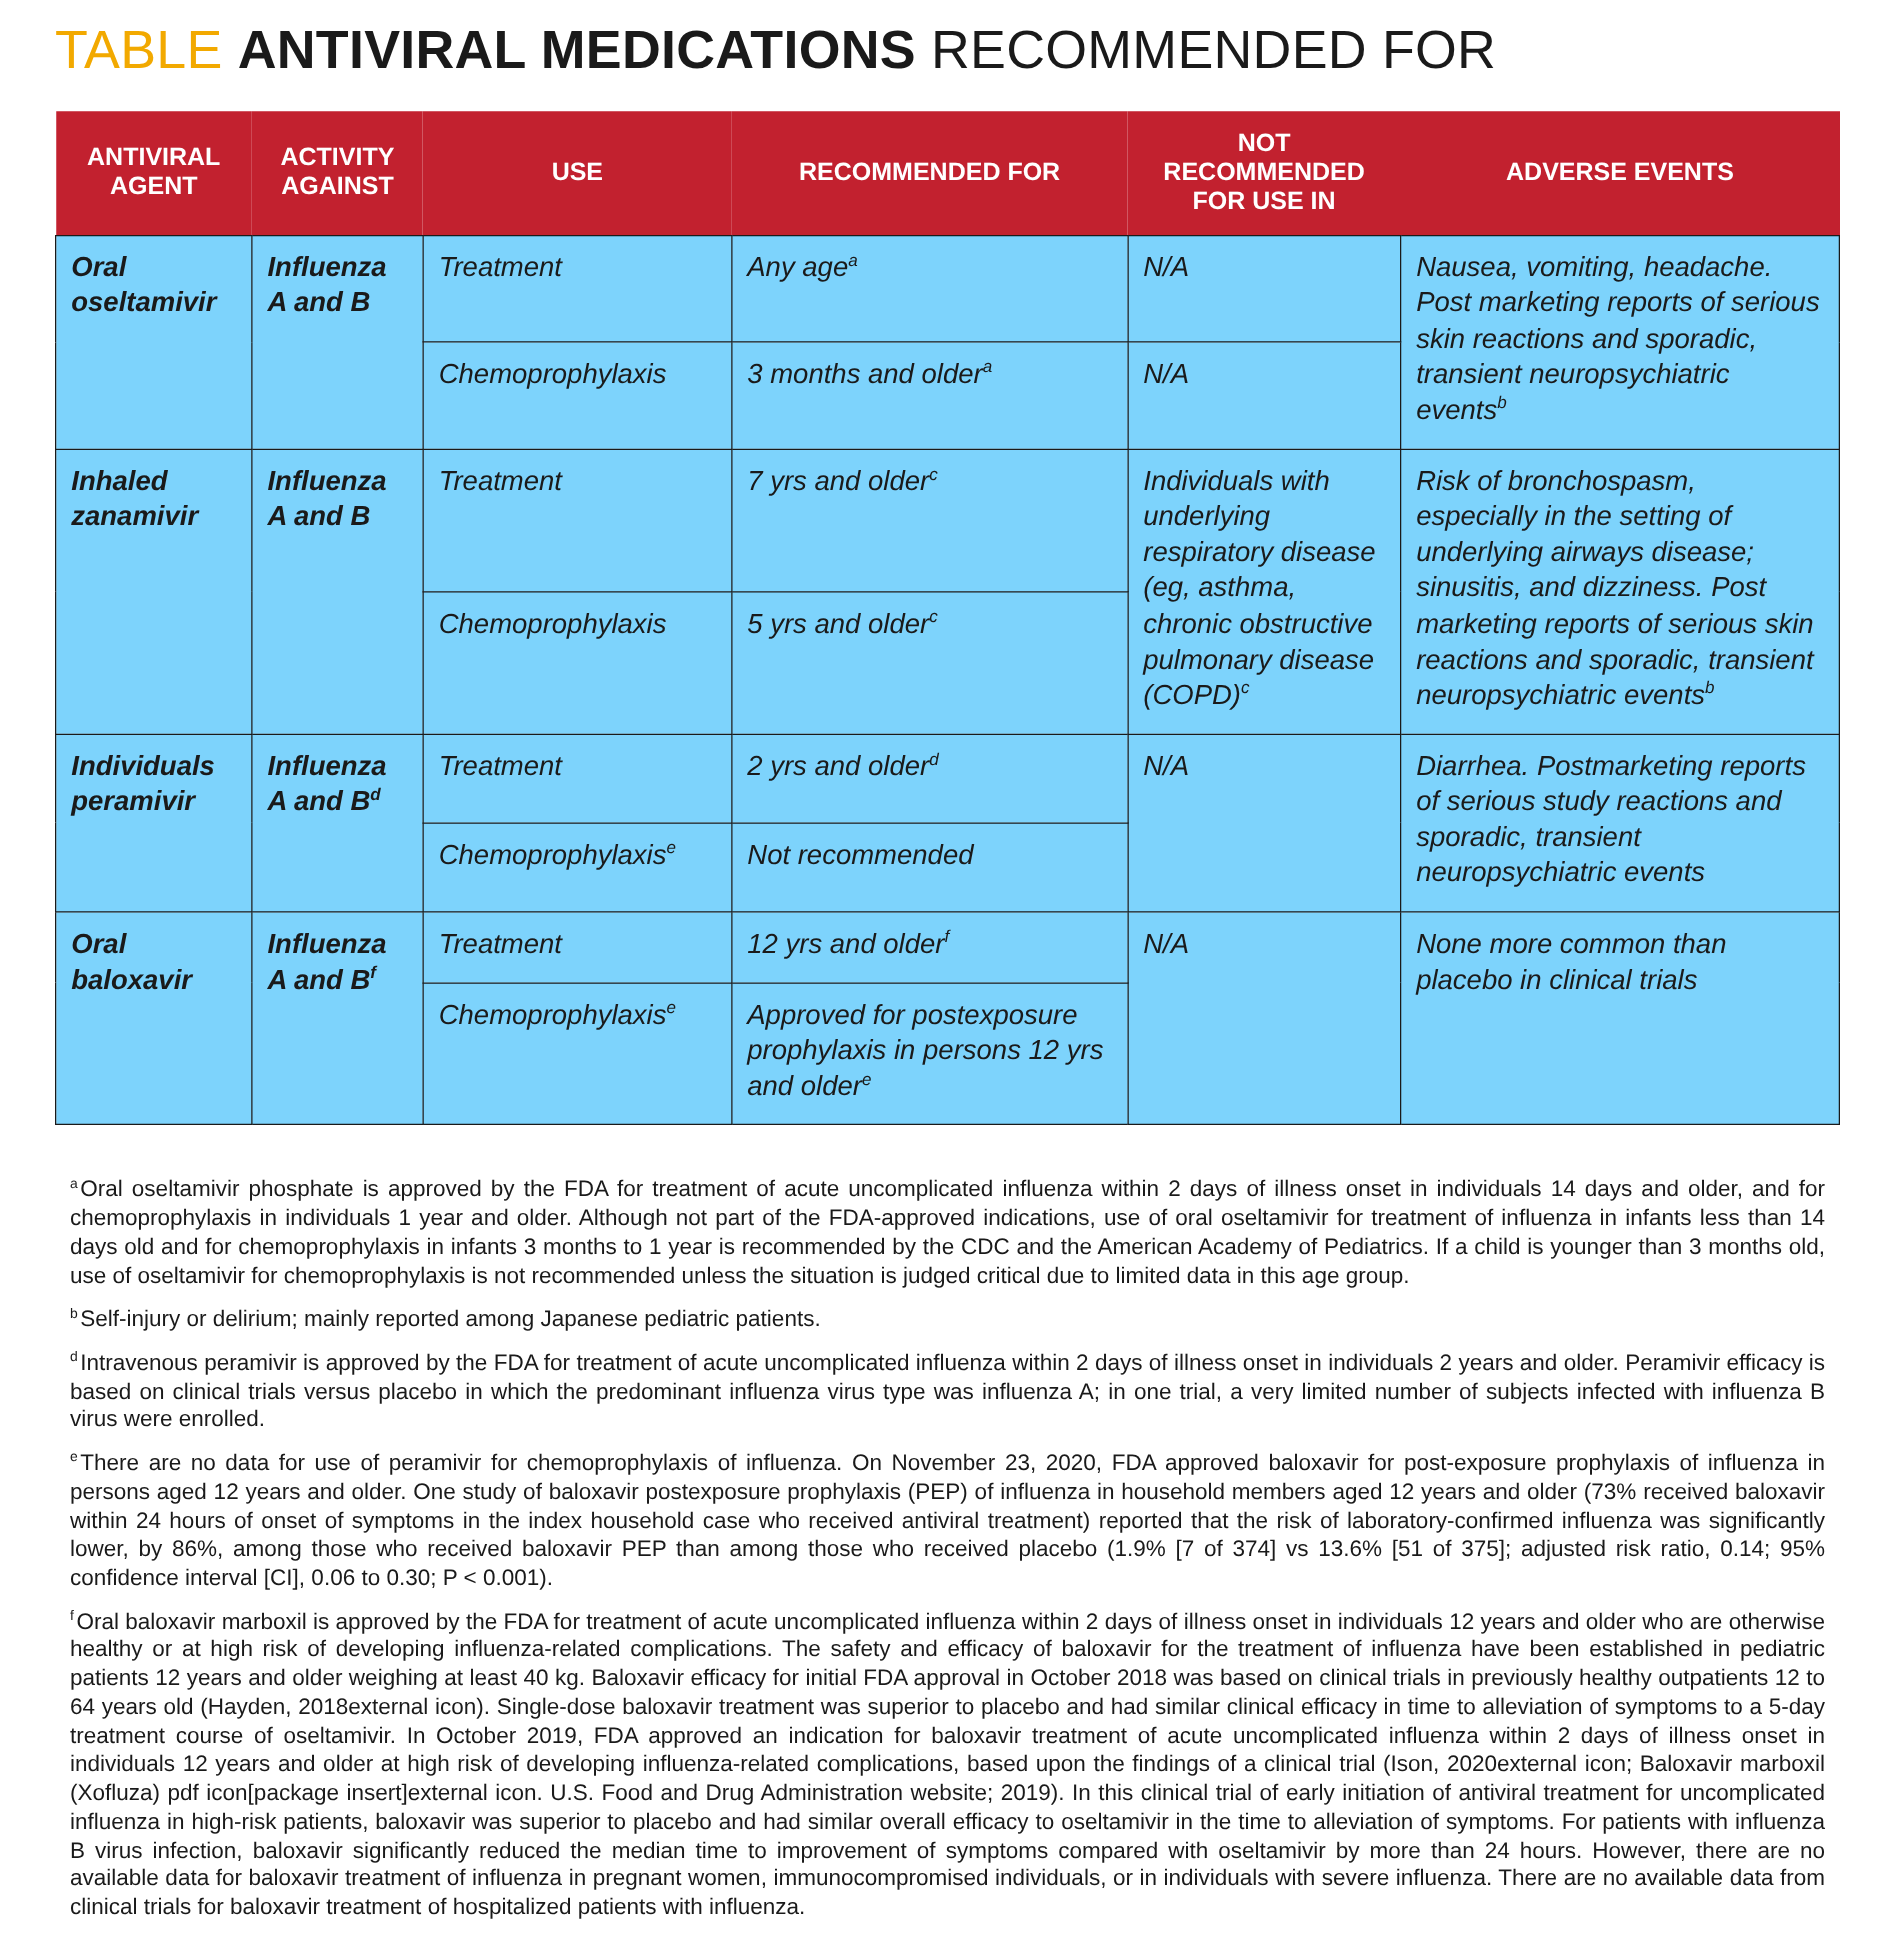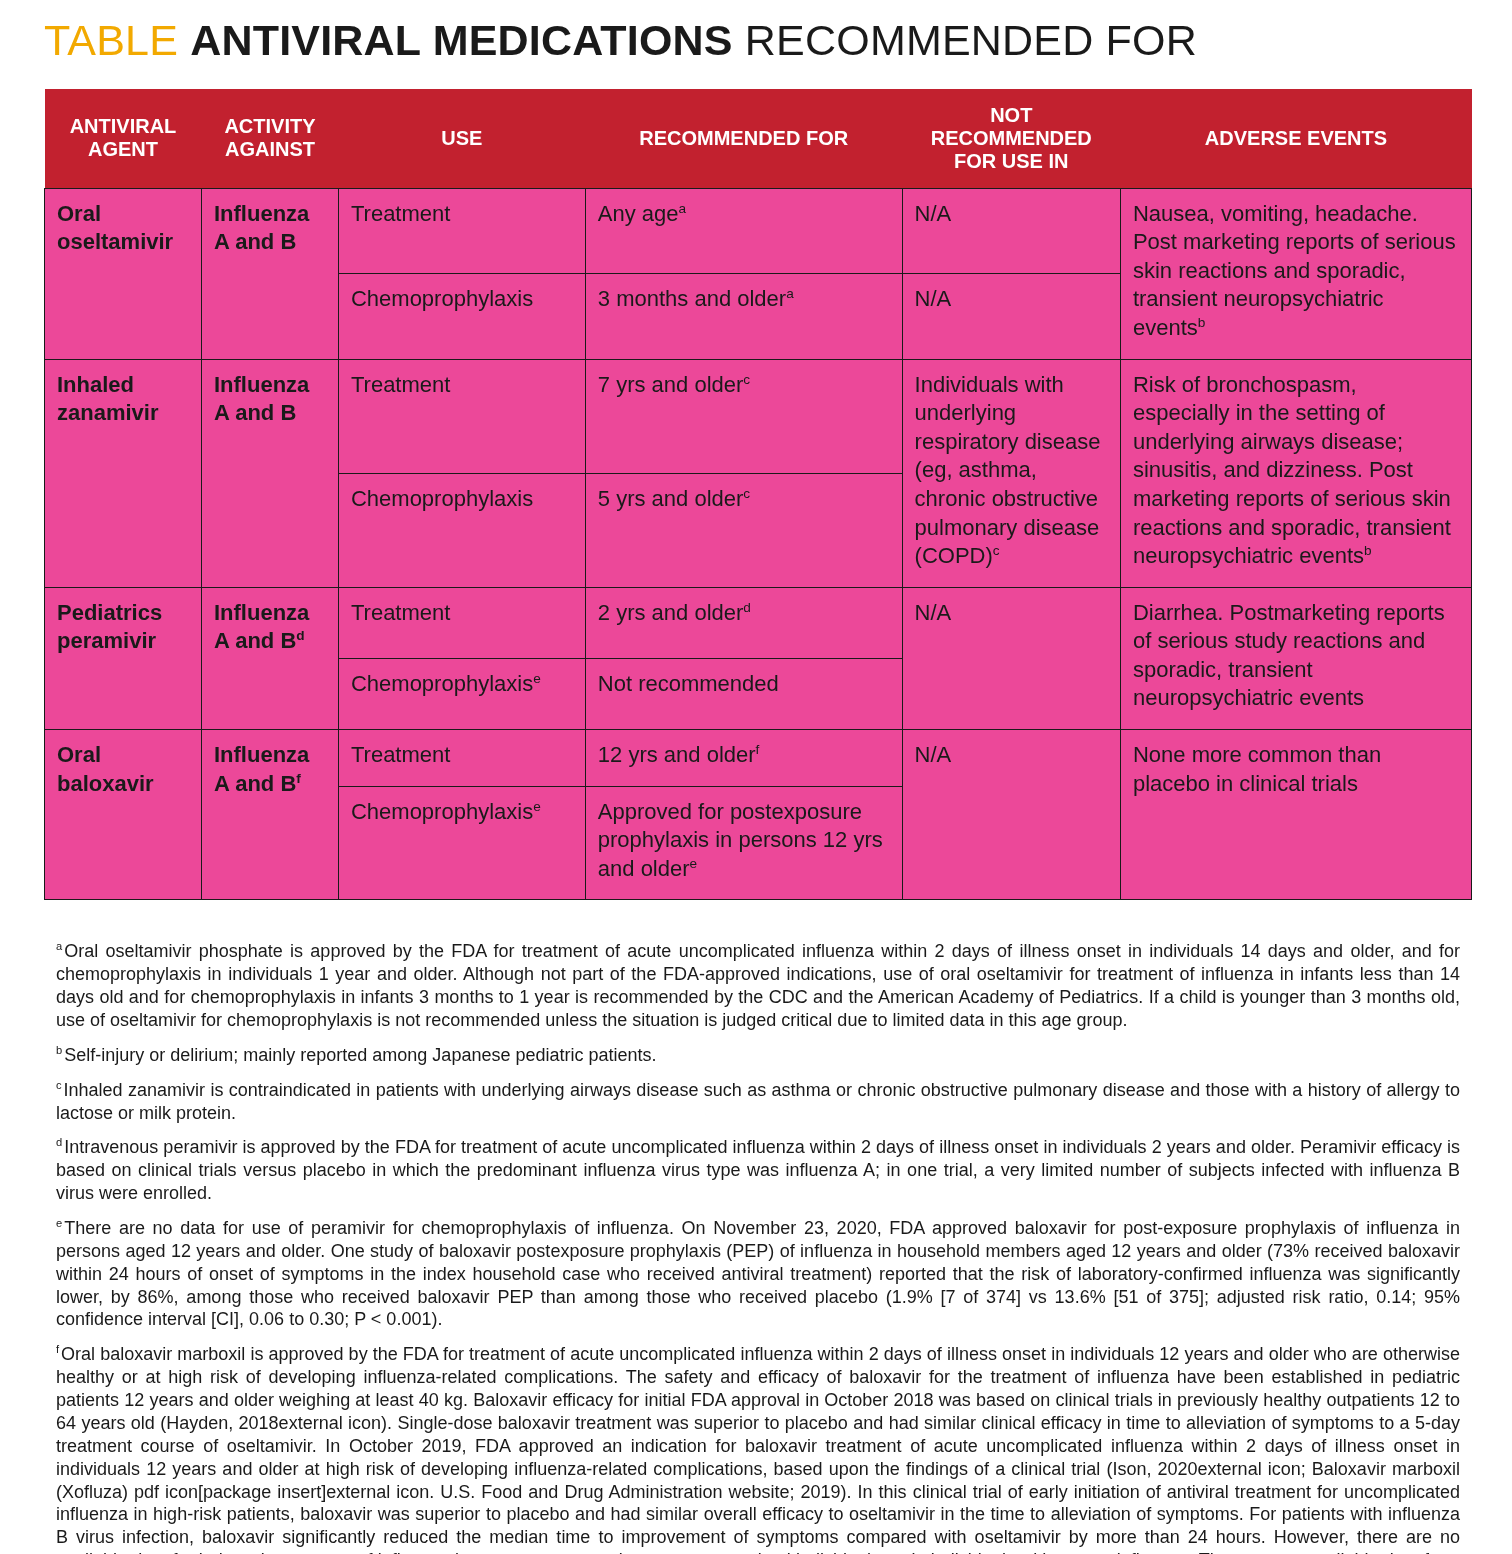--- a/index.html
+++ b/index.html
@@ -46,21 +46,22 @@
     padding:15px 8px;
     border:none;
   }
   .med-table td{
     border:1px solid #1a1a1a;
     padding:11px 12px 16px 12px;
     font-size:22px;
     line-height:1.3;
     vertical-align:top;
     text-align:left;
-    background:#ec4899;
+    background:#7dd3fc;
+    font-style:italic;
   }
   .med-table td.agent,
   .med-table td.activity{font-weight:700;}
   sup{font-size:62%;line-height:0;}
 
   
   .footnotes{
     margin-top:40px;
     font-size:18px;
     line-height:1.27;
@@ -123,21 +124,21 @@
         <td><span>7 yrs and older</span><sup>c</sup></td>
         <td rowspan="2"><span>Individuals with underlying respiratory disease (eg, asthma, chronic obstructive pulmonary disease (COPD)</span><sup>c</sup></td>
         <td rowspan="2"><span>Risk of bronchospasm, especially in the setting of underlying airways disease; sinusitis, and dizziness. Post marketing reports of serious skin reactions and sporadic, transient neuropsychiatric events</span><sup>b</sup></td>
       </tr>
       <tr>
         <td>Chemoprophylaxis</td>
         <td><span>5 yrs and older</span><sup>c</sup></td>
       </tr>
 
       <tr>
-        <td class="agent" rowspan="2">Pediatrics peramivir</td>
+        <td class="agent" rowspan="2">Individuals peramivir</td>
         <td class="activity" rowspan="2"><span>Influenza A and B</span><sup>d</sup></td>
         <td>Treatment</td>
         <td><span>2 yrs and older</span><sup>d</sup></td>
         <td rowspan="2">N/A</td>
         <td rowspan="2">Diarrhea. Postmarketing reports of serious study reactions and sporadic, transient neuropsychiatric events</td>
       </tr>
       <tr>
         <td><span>Chemoprophylaxis</span><sup>e</sup></td>
         <td>Not recommended</td>
       </tr>
@@ -154,19 +155,18 @@
         <td><span>Chemoprophylaxis</span><sup>e</sup></td>
         <td><span>Approved for postexposure prophylaxis in persons 12 yrs and older</span><sup>e</sup></td>
       </tr>
 
     </tbody>
   </table>
 
   <div class="footnotes">
     <p class="footnote"><sup>a</sup><span>Oral oseltamivir phosphate is approved by the FDA for treatment of acute uncomplicated influenza within 2 days of illness onset in individuals 14 days and older, and for chemoprophylaxis in individuals 1 year and older. Although not part of the FDA-approved indications, use of oral oseltamivir for treatment of influenza in infants less than 14 days old and for chemoprophylaxis in infants 3 months to 1 year is recommended by the CDC and the American Academy of Pediatrics. If a child is younger than 3 months old, use of oseltamivir for chemoprophylaxis is not recommended unless the situation is judged critical due to limited data in this age group.</span></p>
     <p class="footnote"><sup>b</sup><span>Self-injury or delirium; mainly reported among Japanese pediatric patients.</span></p>
-    <p class="footnote"><sup>c</sup><span>Inhaled zanamivir is contraindicated in patients with underlying airways disease such as asthma or chronic obstructive pulmonary disease and those with a history of allergy to lactose or milk protein.</span></p>
     <p class="footnote"><sup>d</sup><span>Intravenous peramivir is approved by the FDA for treatment of acute uncomplicated influenza within 2 days of illness onset in individuals 2 years and older. Peramivir efficacy is based on clinical trials versus placebo in which the predominant influenza virus type was influenza A; in one trial, a very limited number of subjects infected with influenza B virus were enrolled.</span></p>
     <p class="footnote"><sup>e</sup><span>There are no data for use of peramivir for chemoprophylaxis of influenza. On November 23, 2020, FDA approved baloxavir for post-exposure prophylaxis of influenza in persons aged 12 years and older. One study of baloxavir postexposure prophylaxis (PEP) of influenza in household members aged 12 years and older (73% received baloxavir within 24 hours of onset of symptoms in the index household case who received antiviral treatment) reported that the risk of laboratory-confirmed influenza was significantly lower, by 86%, among those who received baloxavir PEP than among those who received placebo (1.9% [7 of 374] vs 13.6% [51 of 375]; adjusted risk ratio, 0.14; 95% confidence interval [CI], 0.06 to 0.30; P &lt; 0.001).</span></p>
     <p class="footnote"><sup>f</sup><span>Oral baloxavir marboxil is approved by the FDA for treatment of acute uncomplicated influenza within 2 days of illness onset in individuals 12 years and older who are otherwise healthy or at high risk of developing influenza-related complications. The safety and efficacy of baloxavir for the treatment of influenza have been established in pediatric patients 12 years and older weighing at least 40 kg. Baloxavir efficacy for initial FDA approval in October 2018 was based on clinical trials in previously healthy outpatients 12 to 64 years old (Hayden, 2018external icon). Single-dose baloxavir treatment was superior to placebo and had similar clinical efficacy in time to alleviation of symptoms to a 5-day treatment course of oseltamivir. In October 2019, FDA approved an indication for baloxavir treatment of acute uncomplicated influenza within 2 days of illness onset in individuals 12 years and older at high risk of developing influenza-related complications, based upon the findings of a clinical trial (Ison, 2020external icon; Baloxavir marboxil (Xofluza) pdf icon[package insert]external icon. U.S. Food and Drug Administration website; 2019). In this clinical trial of early initiation of antiviral treatment for uncomplicated influenza in high-risk patients, baloxavir was superior to placebo and had similar overall efficacy to oseltamivir in the time to alleviation of symptoms. For patients with influenza B virus infection, baloxavir significantly reduced the median time to improvement of symptoms compared with oseltamivir by more than 24 hours. However, there are no available data for baloxavir treatment of influenza in pregnant women, immunocompromised individuals, or in individuals with severe influenza. There are no available data from clinical trials for baloxavir treatment of hospitalized patients with influenza.</span></p>
   </div>
 
 </div>
 
 </body></html>

